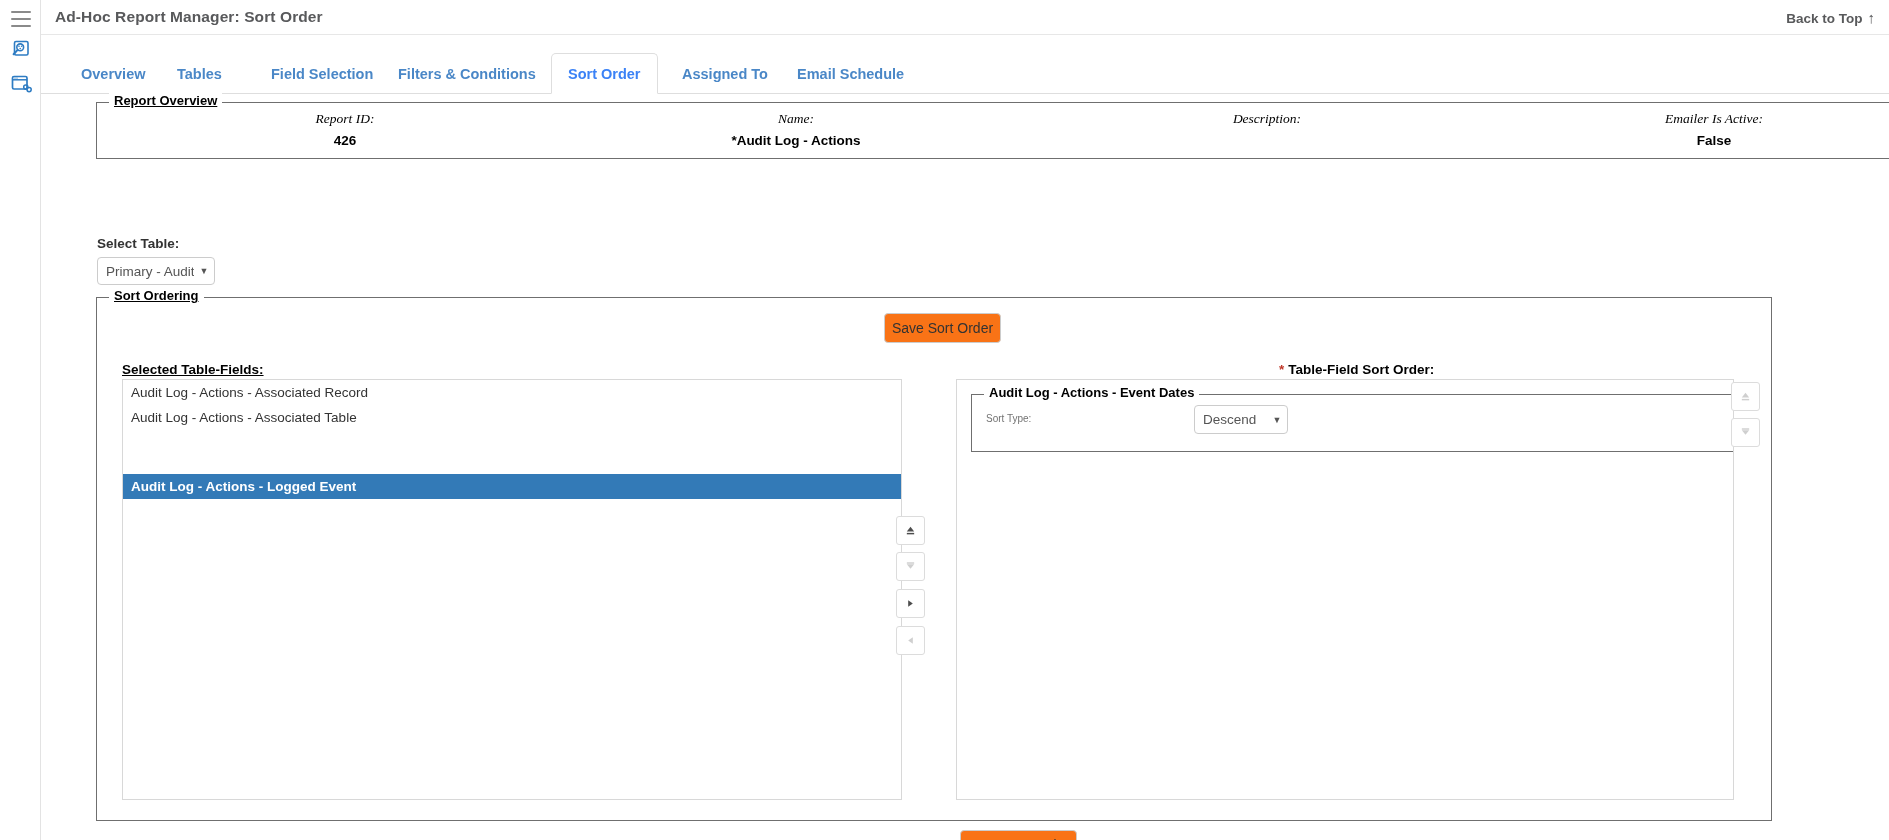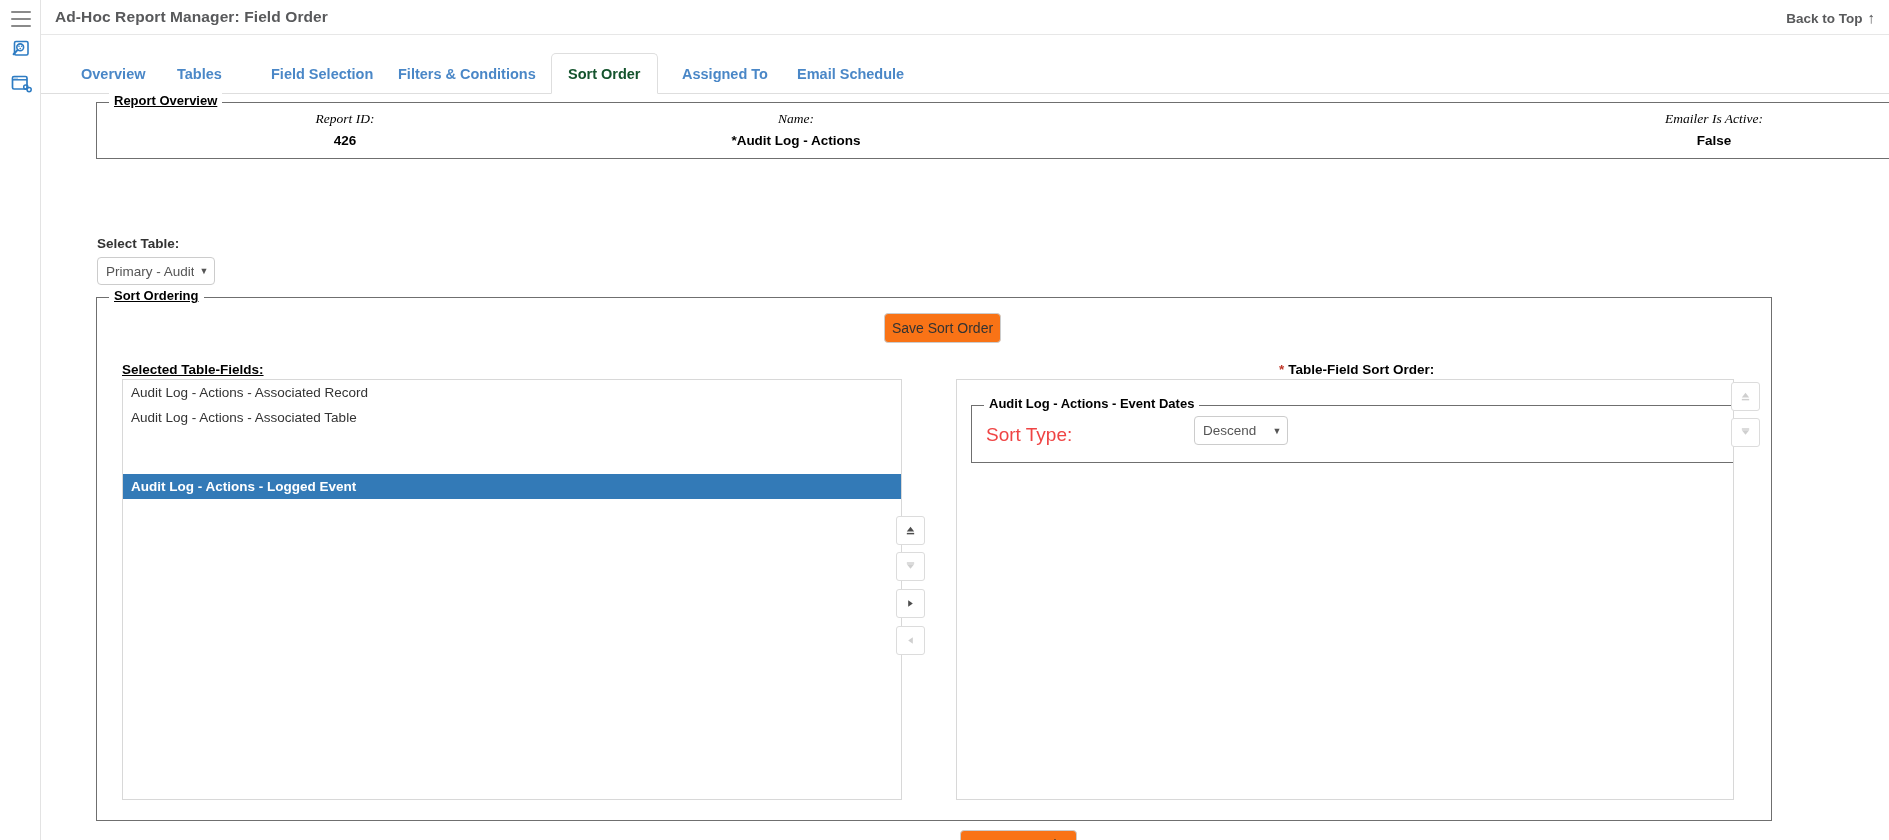--- a/index.html
+++ b/index.html
@@ -68,21 +68,21 @@
   .tab {
     position: absolute; top: 0;
     height: 40px; line-height: 40px;
     padding: 0 16px;
     font-size: 14.5px; font-weight: bold;
     color: #4a87c7;
     cursor: pointer;
     white-space: nowrap;
   }
   .tab.active {
-    color: #14532d;
+    color: #3b82f6;
     background: #ffffff;
     border: 1px solid #dedede;
     border-bottom: 1px solid #ffffff;
     border-radius: 5px 5px 0 0;
     height: 41px;
   }
 
   
   .fset {
     position: absolute;
@@ -178,21 +178,21 @@
     white-space: nowrap; overflow: hidden;
     cursor: pointer;
   }
   .li.selected { background: #337ab7; color: #ffffff; font-weight: bold; margin-top: 44px; }
 
   
   #event-dates-fset { left: 14px; top: 14px; width: 748px; height: 58px; }
   #event-dates-fset .fset-legend { text-decoration: none; }
   #sort-type-label {
     position: absolute; left: 14px; top: 18px;
-    font-size: 19px; color: #ef4444;
+    font-size: 10px; color: #737373;
   }
   #sort-type-select { left: 222px; top: 10px; width: 94px; height: 29px; }
 
   
   .arrow-btn {
     position: absolute;
     width: 29px; height: 29px;
     background: #ffffff;
     border: 1px solid #dcdcdc;
     border-radius: 3px;
@@ -235,21 +235,21 @@
       <line x1="3.5" y1="7.8" x2="18" y2="7.8" stroke="#2e7cc3" stroke-width="1.5"></line>
       <circle cx="6" cy="6.1" r=".65" fill="#2e7cc3"></circle>
       <circle cx="8" cy="6.1" r=".65" fill="#2e7cc3"></circle>
       <circle cx="16.8" cy="15.1" r="2.1" fill="none" stroke="#2e7cc3" stroke-width="1.5"></circle>
       <circle cx="20.1" cy="17.6" r="2.1" fill="none" stroke="#2e7cc3" stroke-width="1.5"></circle>
     </svg>
   </div>
 </div>
 
 <div id="app-header">
-  <div id="page-title">Ad-Hoc Report Manager: Field Order</div>
+  <div id="page-title">Ad-Hoc Report Manager: Sort Order</div>
   <div id="back-to-top">
     <span>Back to Top</span><span class="arrow-up">↑</span>
   </div>
 </div>
 
 <div id="content">
 
   <div id="tab-strip">
       <div class="tab" style="left: 24px;">Overview</div>
       <div class="tab" style="left: 120px;">Tables</div>
@@ -263,20 +263,24 @@
   <div class="fset" id="report-overview">
     <div class="fset-legend">Report Overview</div>
   <div class="ro-col" style="left: 88px; width: 320px;">
         <div class="ro-label">Report ID:</div>
         <div class="ro-value">426</div>
       </div>
       <div class="ro-col" style="left: 539px; width: 320px;">
         <div class="ro-label">Name:</div>
         <div class="ro-value">*Audit Log - Actions</div>
       </div>
+      <div class="ro-col" style="left: 1010px; width: 320px;">
+        <div class="ro-label">Description:</div>
+        <div class="ro-value"></div>
+      </div>
       <div class="ro-col" style="left: 1457px; width: 320px;">
         <div class="ro-label">Emailer Is Active:</div>
         <div class="ro-value">False</div>
       </div>
     </div>
 
   <div id="select-table-label">Select Table:</div>
   <div class="styled-select" id="select-table">
     <span class="sel-text">Primary - Audit Log</span>
     <span class="caret">▼</span>
@@ -292,21 +296,21 @@
   <div class="col-head" id="sort-order-head">
     <span class="req">*</span><span class="txt">Table-Field Sort Order:</span>
   </div>
 
   <div class="listbox" id="selected-fields-box">
       <div class="li">Audit Log - Actions - Associated Record</div>
       <div class="li">Audit Log - Actions - Associated Table</div>
       <div class="li selected">Audit Log - Actions - Logged Event</div>
     </div>
   <div class="listbox" id="sort-order-box">
-      <div class="fset" id="event-dates-fset" style="left: 14px; top: 14px; width: 828px; height: 58px; margin-top: 11px;">
+      <div class="fset" id="event-dates-fset" style="left: 14px; top: 14px; width: 828px; height: 58px;">
         <div class="fset-legend" style="text-decoration: none;">Audit Log - Actions - Event Dates</div>
         <div id="sort-type-label">Sort Type:</div>
         <div class="styled-select" id="sort-type-select">
           <span class="sel-text">Descend</span>
           <span class="caret">▼</span>
         </div>
       </div>
     </div>
 
   <div class="btn" id="save-bottom">Save Sort Order</div>

